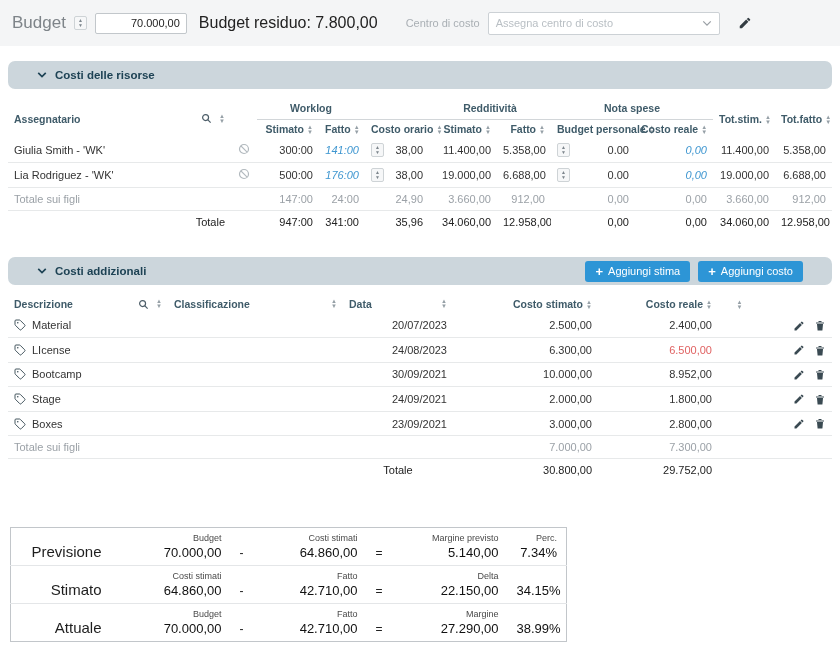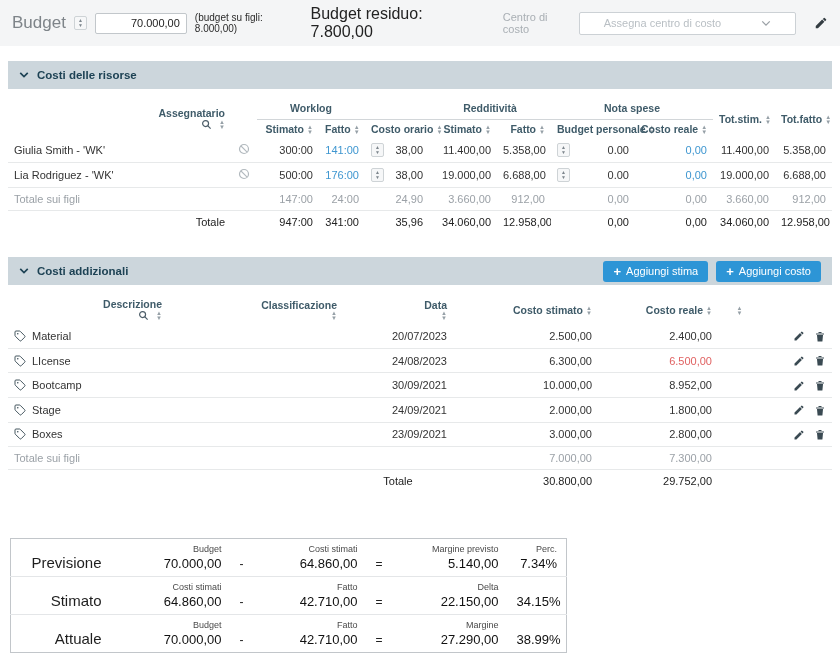--- a/index.html
+++ b/index.html
@@ -9,42 +9,42 @@
     background:#ffffff; color:#333;
     font-family:"Liberation Sans", sans-serif; font-size:11px;
   }
   
   .topbar { display:flex; align-items:center; height:46px; padding:0 12px; background:#f4f5f6; gap:8px; }
   .budget-title { font-size:17px; color:#7e8489; }
   .budget-input { width:92px; height:21px; border:1px solid #c2c7cb; border-radius:2px; text-align:right; font-size:11px; padding:0 6px; color:#222; background:#fff; font-family:"Liberation Sans",sans-serif; }
   .note { font-size:10px; color:#2b2b2b; }
   .residuo { font-size:16px; color:#222; margin-left:4px; }
   .centro-label { color:#a9afb4; margin-left:20px; }
-  .centro-select { width:232px; height:23px; border:1px solid #ccd1d5; border-radius:2px; background:#fff; display:flex; align-items:center; justify-content:space-between; padding:0 24px; color:#b9bfc4; cursor:pointer; }
+  .centro-select { width:232px; height:23px; border:1px solid #ccd1d5; border-radius:2px; background:#fff; display:flex; align-items:center; justify-content:space-between; padding:0 7px; color:#b9bfc4; cursor:pointer; }
   .top-pencil { margin-left:10px; cursor:pointer; display:inline-flex; }
 
   
-  .section-bar { margin:15px 8px 0; background:#ccd6dc; border-radius:0; height:28px; display:flex; align-items:center; padding:0 11px; color:#1d4254; font-weight:bold; font-size:11.5px; gap:8px; cursor:pointer; }
+  .section-bar { margin:15px 8px 0; background:#ccd6dc; border-radius:7px; height:28px; display:flex; align-items:center; padding:0 29px; color:#1d4254; font-weight:bold; font-size:11.5px; gap:8px; cursor:pointer; }
   .section-bar .btns { margin-left:auto; display:flex; gap:8px; }
   .btn { background:#2d95d6; color:#fff; border:none; border-radius:3px; height:21px; padding:0 10px; font-size:11px; font-weight:normal; display:inline-flex; align-items:center; gap:5px; cursor:pointer; font-family:"Liberation Sans",sans-serif; }
   .btn .plus { font-size:13px; font-weight:bold; line-height:1; }
 
   
   table { width:824px; margin:10px 8px 0; border-collapse:collapse; table-layout:fixed; }
   th { font-weight:bold; color:#3f5b69; text-align:left; padding:3px 6px; font-size:10.5px; white-space:nowrap;margin-top:48px; }
   td { padding:5px 6px; border-bottom:1px solid #e7e9ea; white-space:nowrap; overflow:hidden; }
   .num { text-align:right; }
   .center { text-align:center; }
-  .blue { color:#3e96d0; }
+  .blue { color:#3e96d0;font-style:italic; }
   .red { color:#e06262; }
   tr.muted td { color:#9ba1a7; }
   tr.bold-row td { font-weight:normal; color:#222; border-bottom:none; }
   .grp { text-align:center; border-bottom:1px solid #d2d6d9; padding-bottom:5px; }
   .tot-h { vertical-align:middle; text-align:right; }
-  .h-flex { display:flex; align-items:flex-end; justify-content:space-between;flex-direction:column; }
+  .h-flex { display:flex; align-items:center; justify-content:space-between; }
   .h-icons { display:inline-flex; align-items:center; gap:4px; }
 
   
   .sort { display:inline-flex; flex-direction:column; align-items:center; margin-left:3px; vertical-align:middle; cursor:pointer; }
   .sort::before { content:"▲"; font-size:6px; line-height:5px; color:#96a0a7; }
   .sort::after  { content:"▼"; font-size:6px; line-height:5px; color:#96a0a7; }
   .stepper { display:inline-flex; flex-direction:column; align-items:center; border:1px solid #ced3d6; border-radius:2px; background:#f6f7f8; padding:1px 3px; cursor:pointer; }
   .stepper::before { content:"▲"; font-size:5px; line-height:5px; color:#7d868d; }
   .stepper::after  { content:"▼"; font-size:5px; line-height:5px; color:#7d868d; }
   .with-stepper { display:flex; align-items:center; justify-content:space-between; }
@@ -63,21 +63,20 @@
   .sum-name { font-size:15px; color:#1e1e1e; text-align:right; vertical-align:bottom; padding-bottom:8px; }
   .sum-op { vertical-align:bottom; text-align:center; padding-bottom:8px; font-size:12px; color:#222; }
 </style>
 </head>
 <body>
 
 <div class="topbar">
   <span class="budget-title">Budget</span>
   <span class="stepper"></span>
   <input class="budget-input" value="70.000,00" style="">
-  <span class="note">(budget su figli: 8.000,00)</span>
   <span class="residuo">Budget residuo: 7.800,00</span>
   <span class="centro-label">Centro di costo</span>
   <div class="centro-select">
     <span>Assegna centro di costo</span>
     <svg width="10" height="7" viewBox="0 0 24 16">
         <polyline points="3,3 12,12 21,3" fill="none" stroke="#9aa0a5" stroke-width="3"></polyline>
       </svg>
   </div>
   <span class="top-pencil">
     <svg width="14" height="14" viewBox="0 0 24 24">

